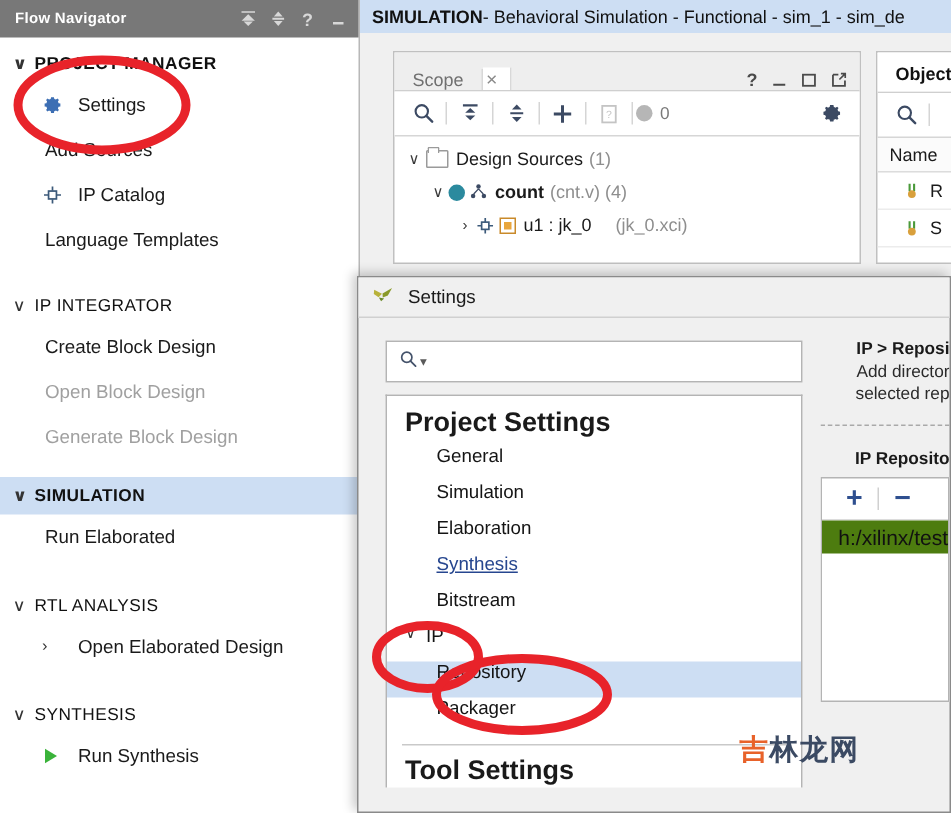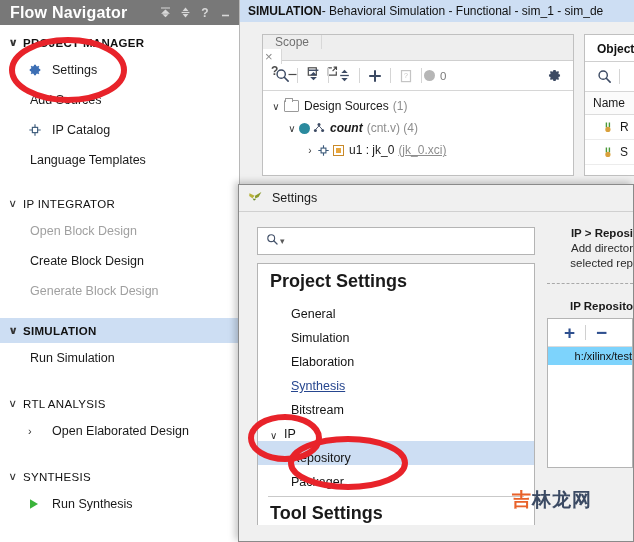--- a/index.html
+++ b/index.html
@@ -15,21 +15,21 @@
   #flow-nav{
     position:absolute;left:0;top:0;width:240px;height:542px;
     background:#ffffff;border-right:1px solid #b8b8b8;
     box-sizing:border-box;z-index:5;
   }
   #flow-nav-header{
     height:25px;background:#787878;color:#ffffff;
     display:flex;align-items:center;padding:0 4px 0 10px;
     box-sizing:border-box;
   }
-  #flow-nav-header .fn-title{font-weight:bold;font-size:16px;flex:1;letter-spacing:.2px;}
+  #flow-nav-header .fn-title{font-weight:bold;font-size:10px;flex:1;letter-spacing:.2px;}
   #flow-nav-header .fn-ico{
     width:20px;height:20px;display:flex;align-items:center;justify-content:center;
     color:#d8d8d8;font-size:12px;
   }
   .fn-body{padding-top:5px;}
   .fn-group{
     display:flex;align-items:center;height:25px;padding-left:9px;
     font-size:11.5px;color:#111;letter-spacing:.3px;
   }
   .fn-group .chev{
@@ -60,21 +60,21 @@
   }
   #sim-banner .strong{font-weight:bold;}
 
   
   #sources-panel{
     position:absolute;left:22px;top:34px;width:312px;height:142px;
     background:#ffffff;border:1px solid #c0c0c0;box-sizing:border-box;
   }
   #src-tabs{
     height:26px;background:#eeeeee;border-bottom:1px solid #cfcfcf;
-    display:flex;align-items:flex-start;box-sizing:border-box;flex-direction:column;
+    display:flex;align-items:flex-end;box-sizing:border-box;
   }
   .src-tab{
     display:flex;align-items:center;padding:0 12px;font-size:12px;color:#707070;
     border-right:1px solid #d8d8d8;box-sizing:border-box;
   }
   .src-tab.active{background:#ffffff;color:#111;font-weight:bold;border-top:1px solid #fff;}
   .src-tab-close{
     display:flex;align-items:center;padding:0 8px 0 2px;background:#ffffff;
     color:#8a8a8a;font-size:13px;border-right:1px solid #d8d8d8;
   }
@@ -144,49 +144,49 @@
     height:28px;border:1px solid #b4b4b4;background:#fff;box-sizing:border-box;
     display:flex;align-items:center;padding-left:8px;
   }
   #dlg-search .sq{color:#45536b;}
   #dlg-search .sv{color:#5a5a5a;font-size:9px;margin-left:1px;}
   #dlg-tree{
     margin-top:8px;border:1px solid #b4b4b4;border-bottom:none;background:#fff;
     height:262px;box-sizing:border-box;overflow:hidden;
   }
   .st-head{font-weight:bold;font-size:18px;padding:7px 0 5px 12px;}
-  .st-item{height:24px;display:flex;align-items:flex-end;padding-left:33px;font-size:12.5px;color:#141414;}
+  .st-item{height:24px;display:flex;align-items:flex-start;padding-left:33px;font-size:12.5px;color:#141414;}
   .st-item.link{color:#26468f;text-decoration:underline;}
   .st-item.sel{background:#cddef3;}
   .st-item.has-chev{padding-left:12px;}
   .st-item .chv{width:14px;font-size:10px;color:#333;display:inline-block;}
   .st-sep{height:1px;background:#c9c9c9;margin:7px 10px 0 10px;}
 
   #dlg-right{
     position:absolute;left:308px;top:14px;right:0;bottom:0;
     font-size:11.5px;overflow:hidden;text-align:right;
   }
   #dlg-right .rt-title{font-weight:bold;font-size:11.5px;white-space:nowrap;}
   #dlg-right .rt-line{color:#2a2a2a;white-space:nowrap;margin-top:3px;}
   .dashed-sep{border-top:1px dashed #a9a9a9;margin:14px 0 0 0;}
   .repo-label{font-weight:bold;font-size:11.5px;margin-top:16px;white-space:nowrap;}
   #repo-box{
     margin-top:6px;border:1px solid #b4b4b4;background:#fff;height:150px;box-sizing:border-box;
   }
   #repo-tools{height:28px;border-bottom:1px solid #dcdcdc;display:flex;align-items:center;padding-left:10px;box-sizing:border-box;}
   .repo-btn{color:#2e4f8f;font-size:19px;font-weight:bold;line-height:1;padding:0 6px;}
   .repo-sep{width:1px;height:15px;background:#d0d0d0;margin:0 4px;}
-  #repo-item{background:#7dd3fc;font-size:11px;padding:3px 0 3px 6px;white-space:nowrap;color:#111;}
+  #repo-item{background:#4d7c0f;font-size:14px;padding:3px 0 3px 6px;white-space:nowrap;color:#111;}
 
   
   .annot{position:absolute;pointer-events:none;z-index:60;}
 
   
   #watermark{
-    position:absolute;left:512px;top:487px;z-index:55;
+    position:absolute;left:493px;top:487px;z-index:55;
     font-family:"DejaVu Sans",sans-serif;font-size:19px;font-weight:bold;
     letter-spacing:1px;white-space:nowrap;
   }
   #watermark .wm-a{color:#e8622a;}
   #watermark .wm-b{color:#3b4a63;}
 </style>
 </head>
 <body>
 
 <div id="flow-nav">
@@ -243,38 +243,38 @@
     <div class="fn-item">
       <span class="li-txt">Language Templates</span>
     </div>
 
     <div style="height:16px;"></div>
 
     <div class="fn-group">
       <span class="chev">∨</span>
       <span>IP INTEGRATOR</span>
     </div>
+    <div class="fn-item">
+      <span class="li-txt">Create Block Design</span>
+    </div>
     <div class="fn-item dim">
       <span class="li-txt">Open Block Design</span>
-    </div>
-    <div class="fn-item">
-      <span class="li-txt">Create Block Design</span>
     </div>
     <div class="fn-item dim">
       <span class="li-txt">Generate Block Design</span>
     </div>
 
     <div style="height:12px;"></div>
 
     <div class="fn-group sel">
       <span class="chev">∨</span>
       <span>SIMULATION</span>
     </div>
     <div class="fn-item">
-      <span class="li-txt">Run Simulation</span>
+      <span class="li-txt">Run Elaborated</span>
     </div>
 
     <div style="height:18px;"></div>
 
     <div class="fn-group">
       <span class="chev">∨</span>
       <span>RTL ANALYSIS</span>
     </div>
     <div class="fn-item indent-ico">
       <span class="li-ico" style="color:#333;font-size:11px;">›</span>
@@ -397,34 +397,34 @@
         <span class="tr-chev">∨</span>
         <span class="tealdot"></span>
         <span class="chip-ico">
           <svg width="12" height="12" viewBox="0 0 12 12">
               <circle cx="6" cy="2.4" r="1.5" fill="#3c4a63"></circle>
               <circle cx="2.4" cy="8.6" r="1.5" fill="#3c4a63"></circle>
               <circle cx="9.6" cy="8.6" r="1.5" fill="#3c4a63"></circle>
               <path d="M6 3.9 2.8 7.3M6 3.9l3.2 3.4" stroke="#3c4a63" stroke-width="0.9"></path>
             </svg>
         </span>
-        <span style="font-weight:bold;font-style:italic;">count</span>
+        <span style="font-weight:bold;">count</span>
         <span class="tr-dim" style="margin-left:4px;">(cnt.v) (4)</span>
       </div>
       <div class="tr-row" style="padding-left:40px;">
         <span class="tr-chev">›</span>
         <span class="plug-ico">
           <svg width="13" height="13" viewBox="0 0 14 14">
               <rect x="4.4" y="4.4" width="5.2" height="5.2" fill="none" stroke="#3c5a7a" stroke-width="1.2"></rect>
               <path d="M7 1.4v3M7 9.6v3M1.4 7h3M9.6 7h3" stroke="#3c5a7a" stroke-width="1.2"></path>
             </svg>
         </span>
         <span class="orange-box"></span>
         <span>u1 : jk_0</span>
-        <span class="tr-dim" style="margin-left:4px;text-decoration:underline;">(jk_0.xci)</span>
+        <span class="tr-dim" style="margin-left:16px;">(jk_0.xci)</span>
       </div>
     </div>
   </div>
 
   <div id="objects-panel">
     <div id="obj-tabs">
       <div class="src-tab active" style="border-right:none;">
         <span>Objects</span>
       </div>
     </div>

